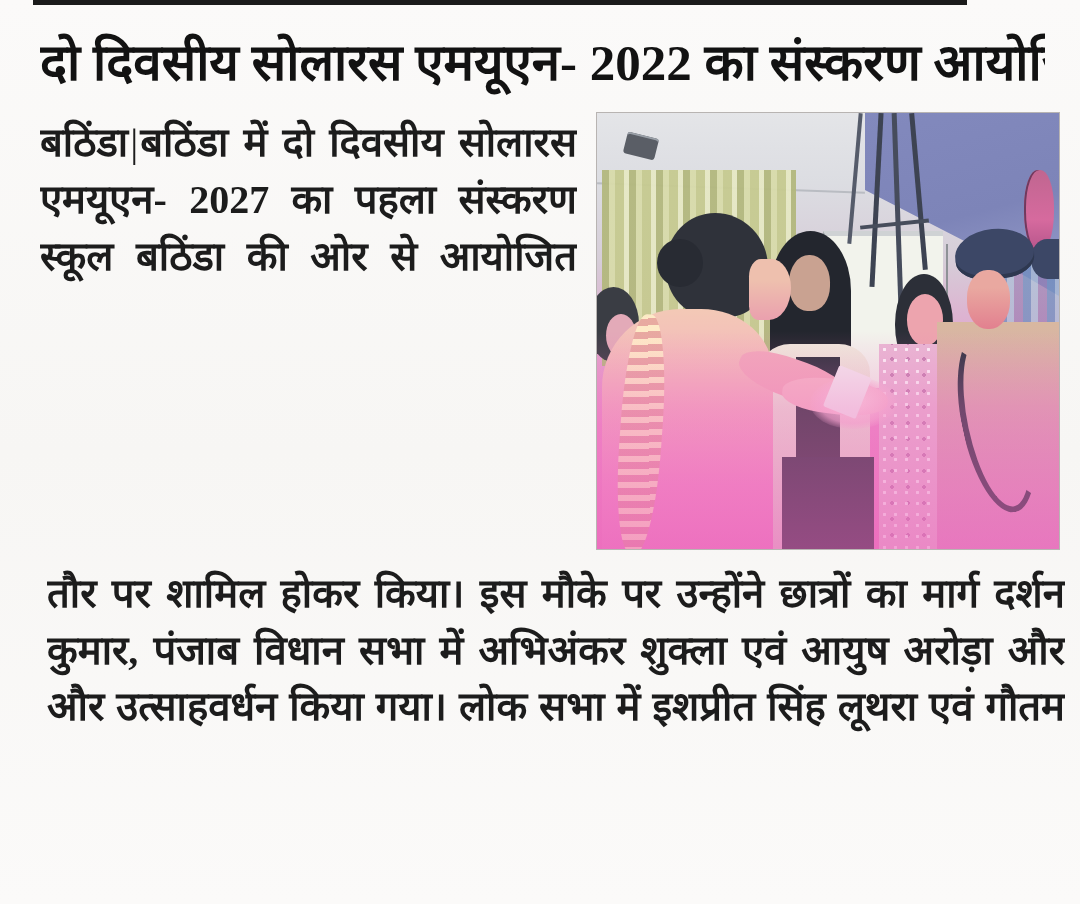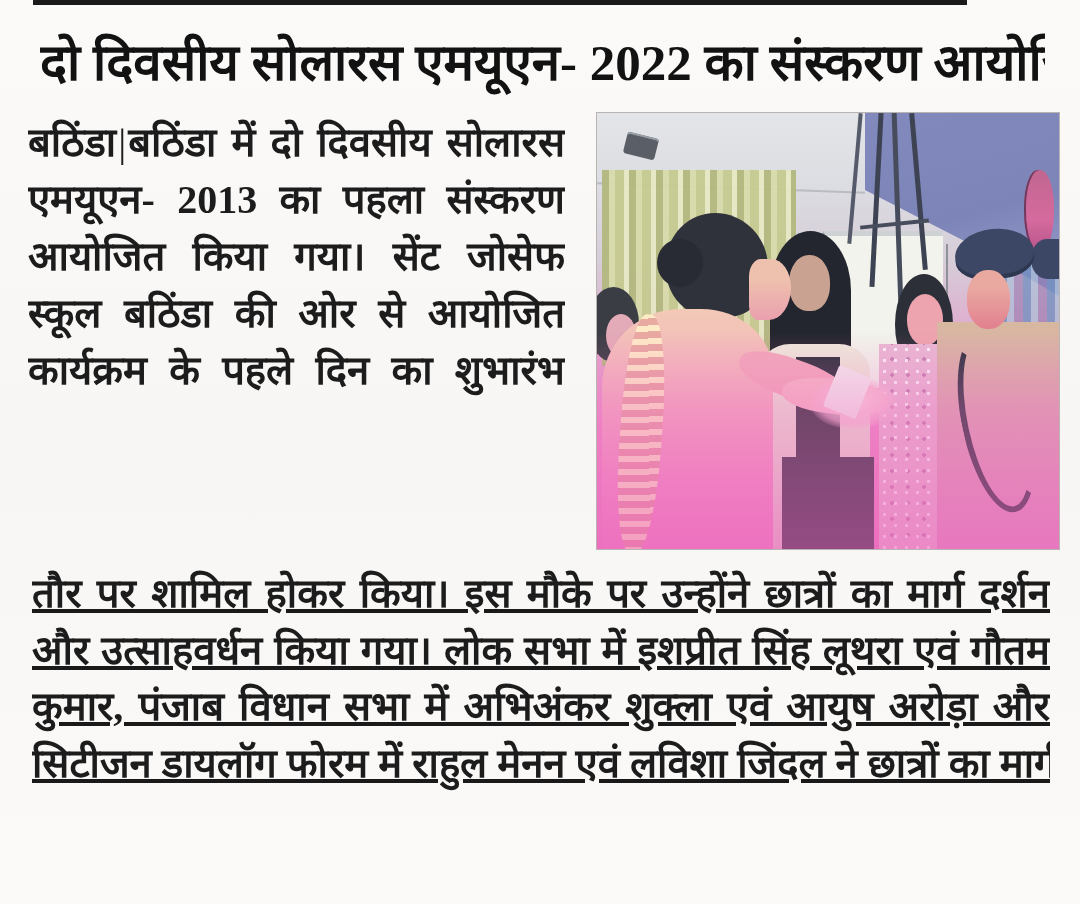--- a/index.html
+++ b/index.html
@@ -20,27 +20,26 @@
     background: #1b1b1b;
   }
   .headline {
     position: absolute; left: 40px; top: 28px;
     width: 1005px; height: 70px;
     font-size: 51px; font-weight: 700;
     line-height: 70px; letter-spacing: 0px;
     color: #121212; white-space: nowrap; overflow: hidden;
   }
   .column-text {
-    position: absolute; left: 28px; top: 114px;
+    position: absolute; left: 40px; top: 114px;
     width: 537px;
   }
   .full-text {
-    position: absolute; left: 32px; top: 566px;
+    position: absolute; left: 47px; top: 566px;
     width: 1018px;
-    text-decoration: underline;
   }
   .line {
     height: 57px; line-height: 57px;
     font-size: 40px; font-weight: 600;
     color: #1c1c1c;
     text-align: justify; text-align-last: justify;
     overflow: hidden; white-space: nowrap;
   }
   .full-text .line { height: 56.5px; line-height: 56.5px; }
   .dateline { font-weight: 800; }
@@ -110,24 +109,22 @@
 <body>
 
 <div class="page">
 
   <div class="top-rule"></div>
 
   <div class="headline">दो दिवसीय सोलारस एमयूएन- 2022 का संस्करण आयोजित</div>
 
   <div class="column-text">
     <div class="line"><span class="dateline">बठिंडा</span><span class="dateline-sep">|</span><span>बठिंडा में दो दिवसीय सोलारस</span></div>
-    <div class="line">एमयूएन- 2013 का पहला संस्करण</div>
-    <div class="line">आयोजित किया गया। सेंट जोसेफ</div>
+    <div class="line">एमयूएन- 2027 का पहला संस्करण</div>
     <div class="line">स्कूल बठिंडा की ओर से आयोजित</div>
-    <div class="line">कार्यक्रम के पहले दिन का शुभारंभ</div>
   </div>
 
   <div class="photo">
     <div class="ph-ceiling-line"></div>
     <div class="ph-purple-band"></div>
     <div class="ph-speaker"></div>
     <div class="ph-curtain"></div>
     <div class="ph-window"></div>
     <div class="ph-window-frame"></div>
     <div class="ph-rope4"></div>
@@ -159,18 +156,17 @@
     <div class="ph-lw-dupatta"></div>
     <div class="ph-lw-arm"></div>
     <div class="ph-lw-forearm"></div>
     <div class="ph-hands-glow"></div>
     <div class="ph-paper"></div>
     <div class="ph-pink-wash"></div>
   </div>
 
   <div class="full-text">
     <div class="line">तौर पर शामिल होकर किया। इस मौके पर उन्होंने छात्रों का मार्ग दर्शन</div>
+    <div class="line">कुमार, पंजाब विधान सभा में अभिअंकर शुक्ला एवं आयुष अरोड़ा और</div>
     <div class="line">और उत्साहवर्धन किया गया। लोक सभा में इशप्रीत सिंह लूथरा एवं गौतम</div>
-    <div class="line">कुमार, पंजाब विधान सभा में अभिअंकर शुक्ला एवं आयुष अरोड़ा और</div>
-    <div class="line">सिटीजन डायलॉग फोरम में राहुल मेनन एवं लविशा जिंदल ने छात्रों का मार्ग</div>
   </div>
 
 </div>
 
 </body></html>

